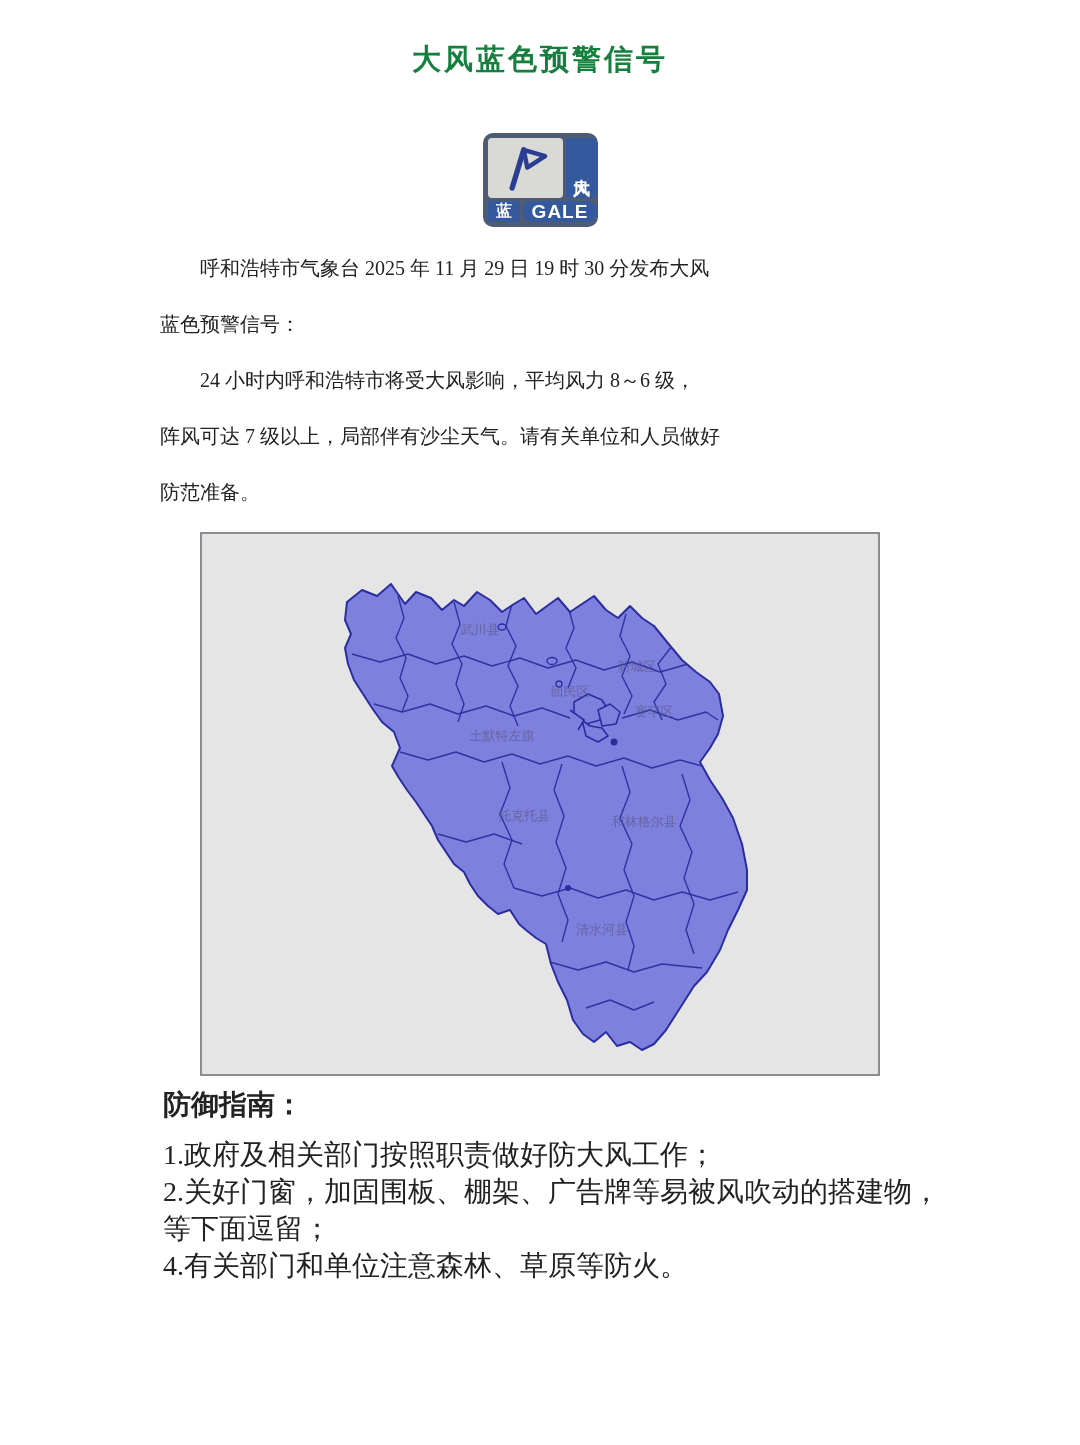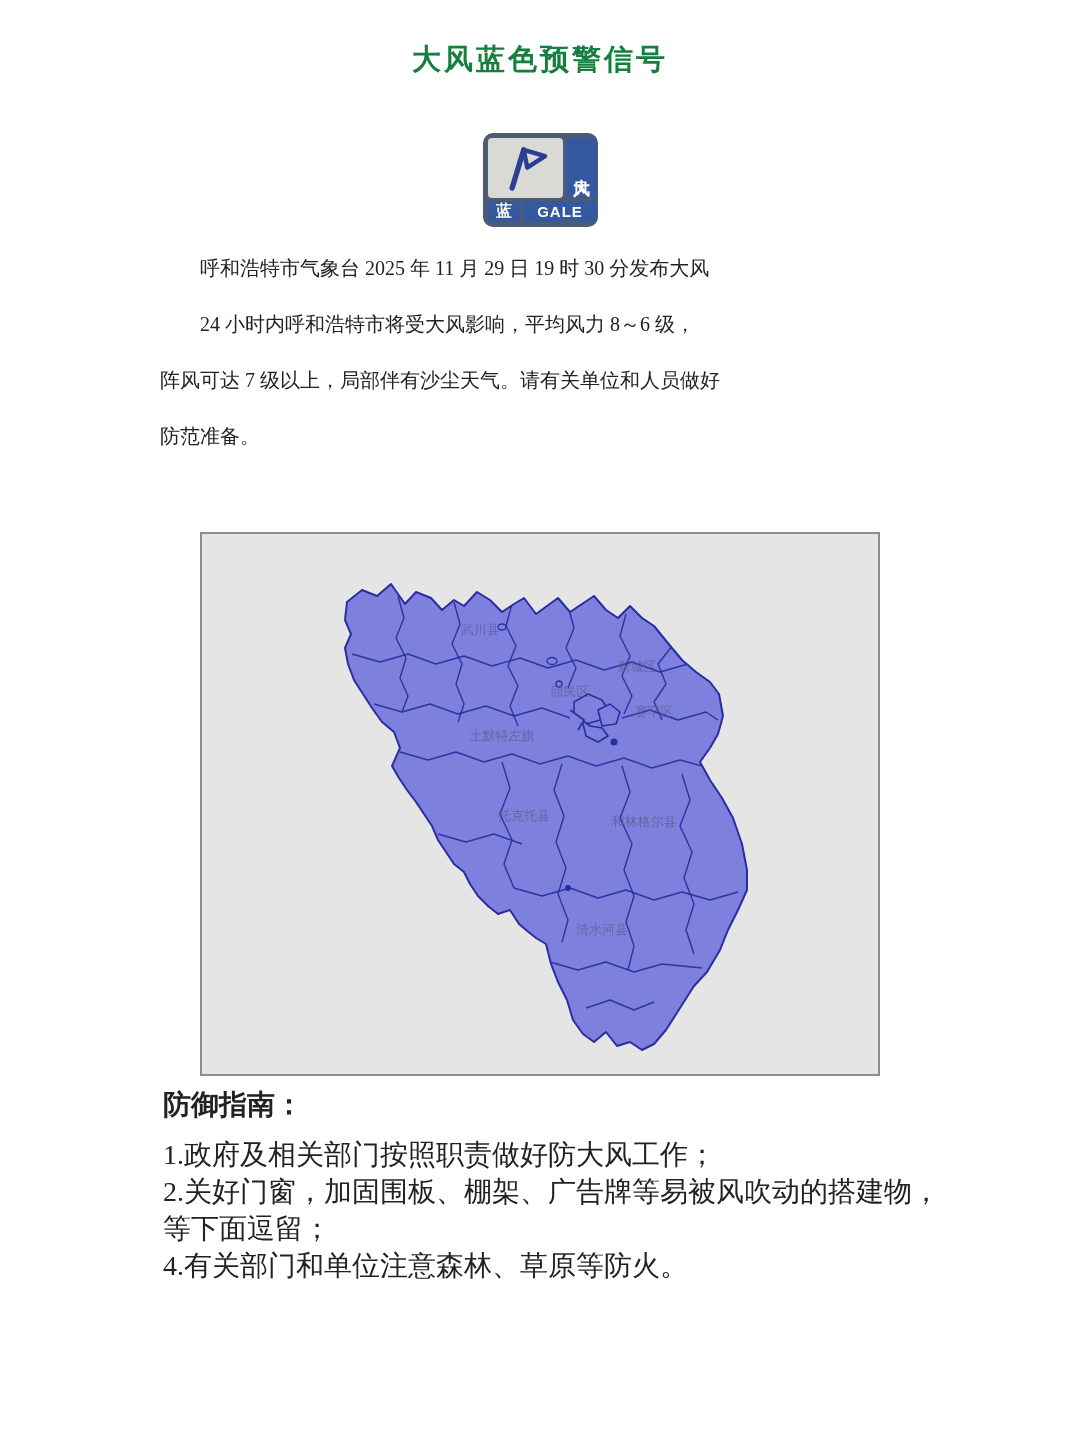--- a/index.html
+++ b/index.html
@@ -49,22 +49,22 @@
     grid-column:1;grid-row:2;
     background:var(--badge-blue,#35599f);
     border-radius:3px;
     color:#fff;font-weight:bold;font-size:16px;
     display:flex;align-items:center;justify-content:center;
     text-shadow:0 0 1px #1c3a77;
   }
   .badge-en{
     grid-column:2/4;grid-row:2;
     background:var(--badge-blue,#35599f);
-    border-radius:3px;
-    color:#fff;font-weight:bold;font-size:15px;letter-spacing:1px;
+    border-radius:9px;
+    color:#fff;font-weight:bold;font-size:19px;letter-spacing:1px;
     display:flex;align-items:center;justify-content:center;
   }
   
   .paragraphs{
     position:absolute;left:160px;top:240px;width:805px;
     font-size:20px;line-height:56px;color:#222;
   }
   .paragraphs .line{white-space:nowrap;}
   .paragraphs .line.indent{text-indent:2em;}
   
@@ -110,20 +110,21 @@
       </svg>
     </div>
     <div class="badge-type">大风</div>
     <div class="badge-level">蓝</div>
     <div class="badge-en">GALE</div>
   </div>
 
   <div class="paragraphs">
       <div>
         <div class="line indent">呼和浩特市气象台 2025 年 11 月 29 日 19 时 30 分发布大风</div>
+        <div class="line">蓝色预警信号：</div>
       </div>
       <div>
         <div class="line indent">24 小时内呼和浩特市将受大风影响，平均风力 8～6 级，</div>
         <div class="line">阵风可达 7 级以上，局部伴有沙尘天气。请有关单位和人员做好</div>
         <div class="line">防范准备。</div>
       </div>
     </div>
 
   <div class="map-box">
     <svg class="map-svg" viewBox="0 0 676 540">

